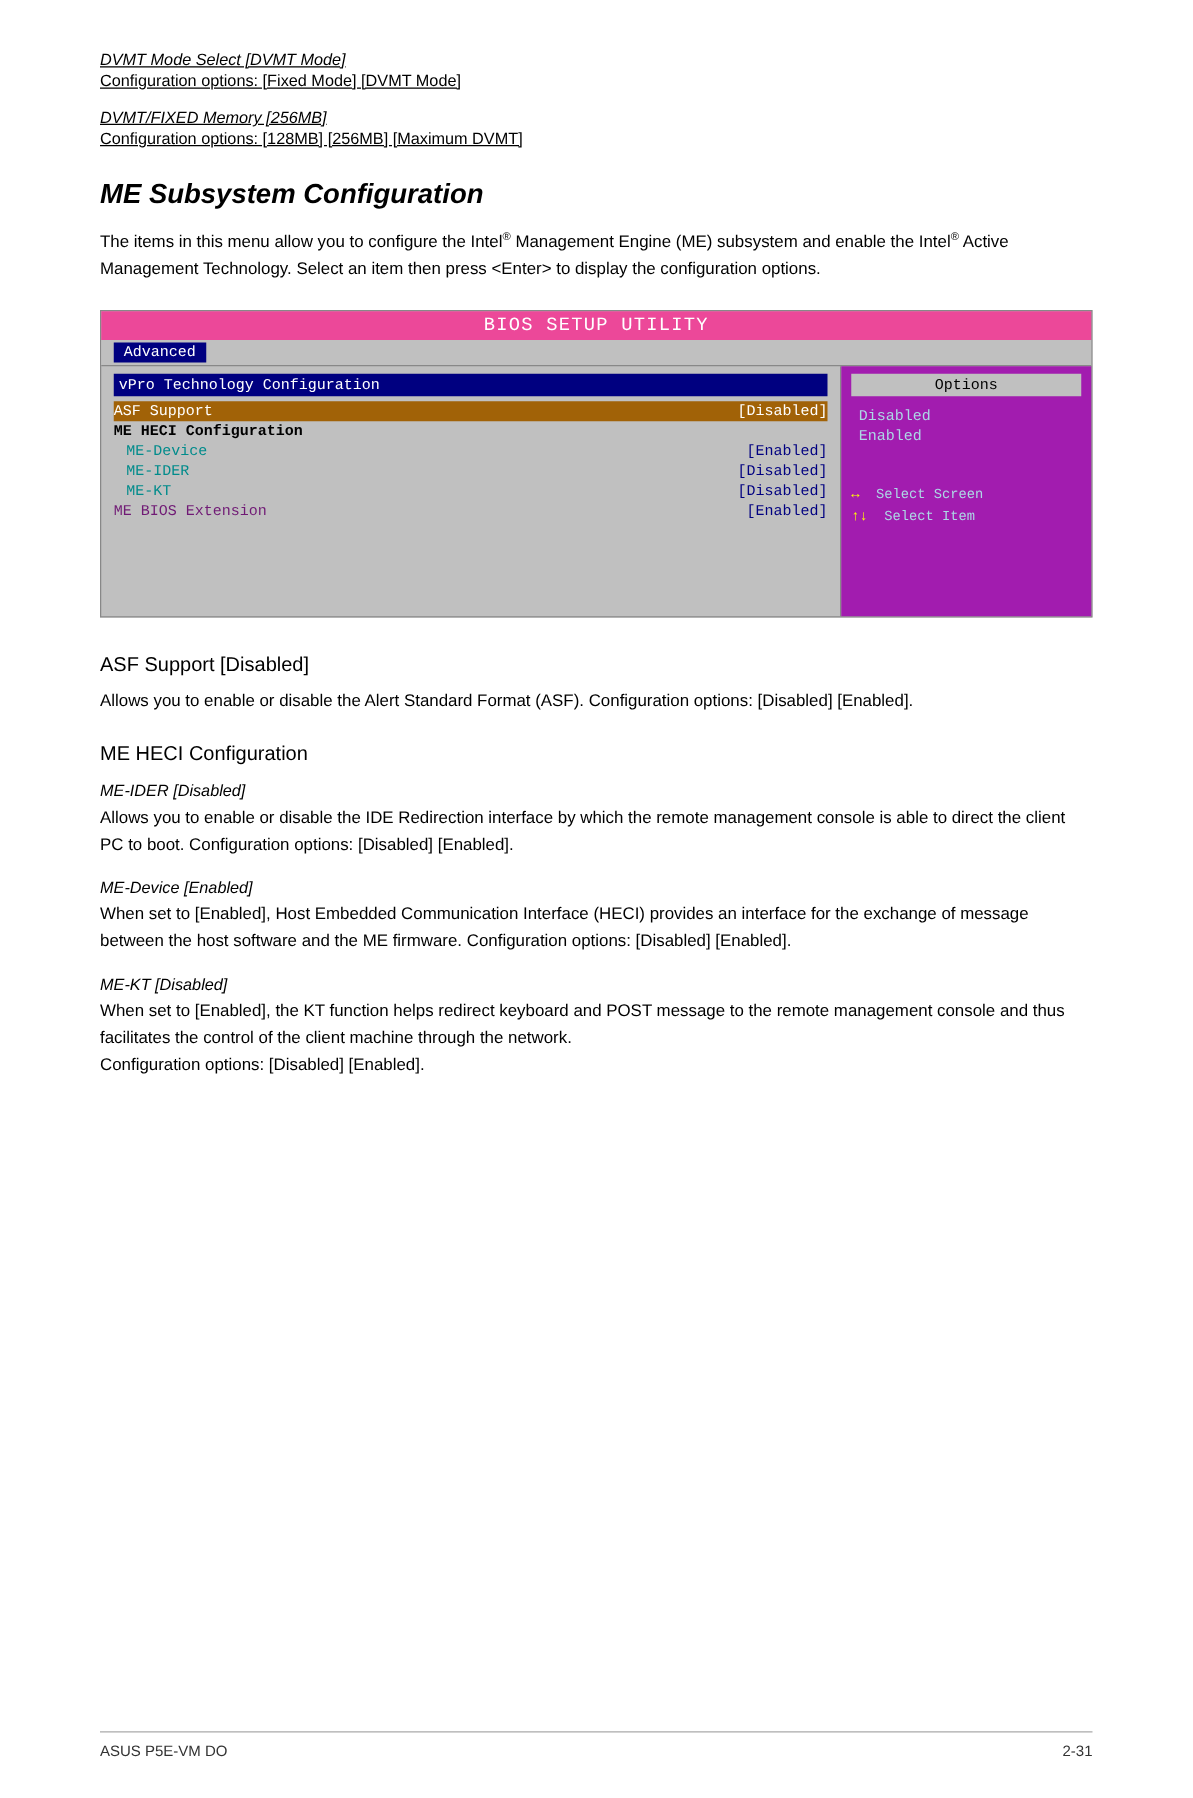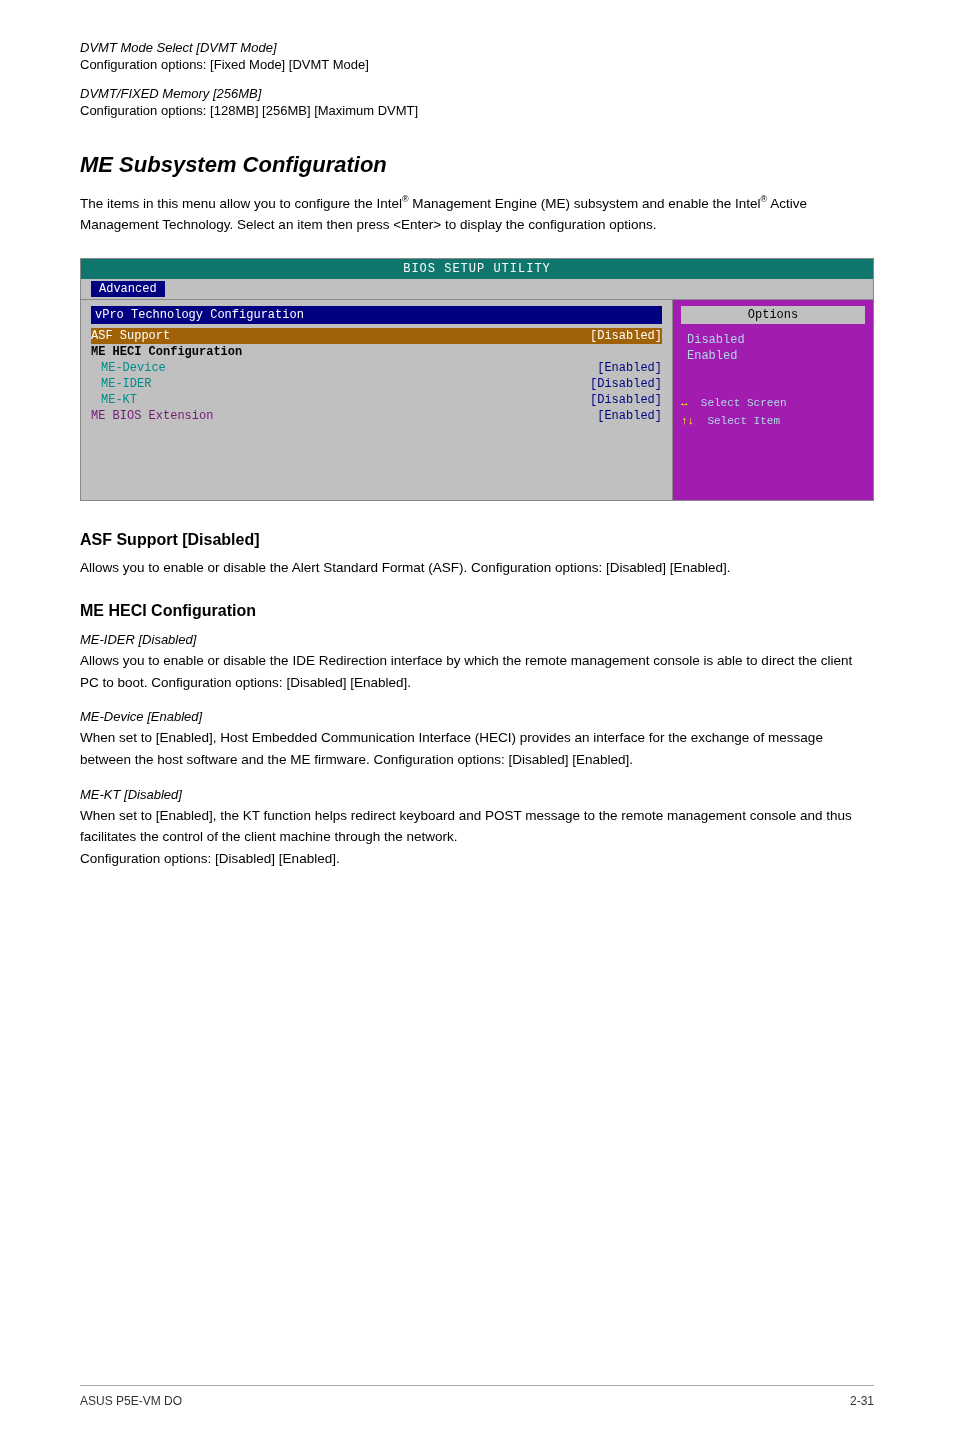--- a/index.html
+++ b/index.html
@@ -7,21 +7,22 @@
       background: #fff;
       font-family: Arial, sans-serif;
       font-size: 14px;
       color: #000;
       width: 954px;
       min-height: 1438px;
       padding: 40px 80px 60px 80px;
     }
 
     .top-section {
-      margin-bottom: 34px;
+      margin-bottom: 24px;
+      text-decoration: underline;
     }
 
     .italic-label {
       font-style: italic;
       font-size: 13px;
       margin-bottom: 2px;
     }
 
     .config-line {
       font-size: 13px;
@@ -48,25 +49,25 @@
     
     .bios-box {
       border: 1px solid #888;
       background: #c0c0c0;
       margin-bottom: 30px;
       font-family: 'Courier New', Courier, monospace;
       font-size: 12px;
     }
 
     .bios-title-bar {
-      background: #0f766e;
+      background: #ec4899;
       color: #fff;
       text-align: center;
       padding: 3px 0;
-      font-size: 12px;
+      font-size: 15px;
       letter-spacing: 1px;
     }
 
     .bios-tab-bar {
       background: #c0c0c0;
       padding: 2px 10px;
       border-bottom: 1px solid #888;
     }
 
     .bios-tab {
@@ -148,21 +149,21 @@
       color: #ff0;
     }
 
     .bios-nav-row span.label {
       color: #add8e6;
     }
 
     
     .subsection-title {
       font-size: 16px;
-      font-weight: bold;
+      font-weight: normal;
       margin-bottom: 8px;
       margin-top: 24px;
     }
 
     .subsection-body {
       font-size: 13.5px;
       line-height: 1.6;
       margin-bottom: 16px;
     }
 

